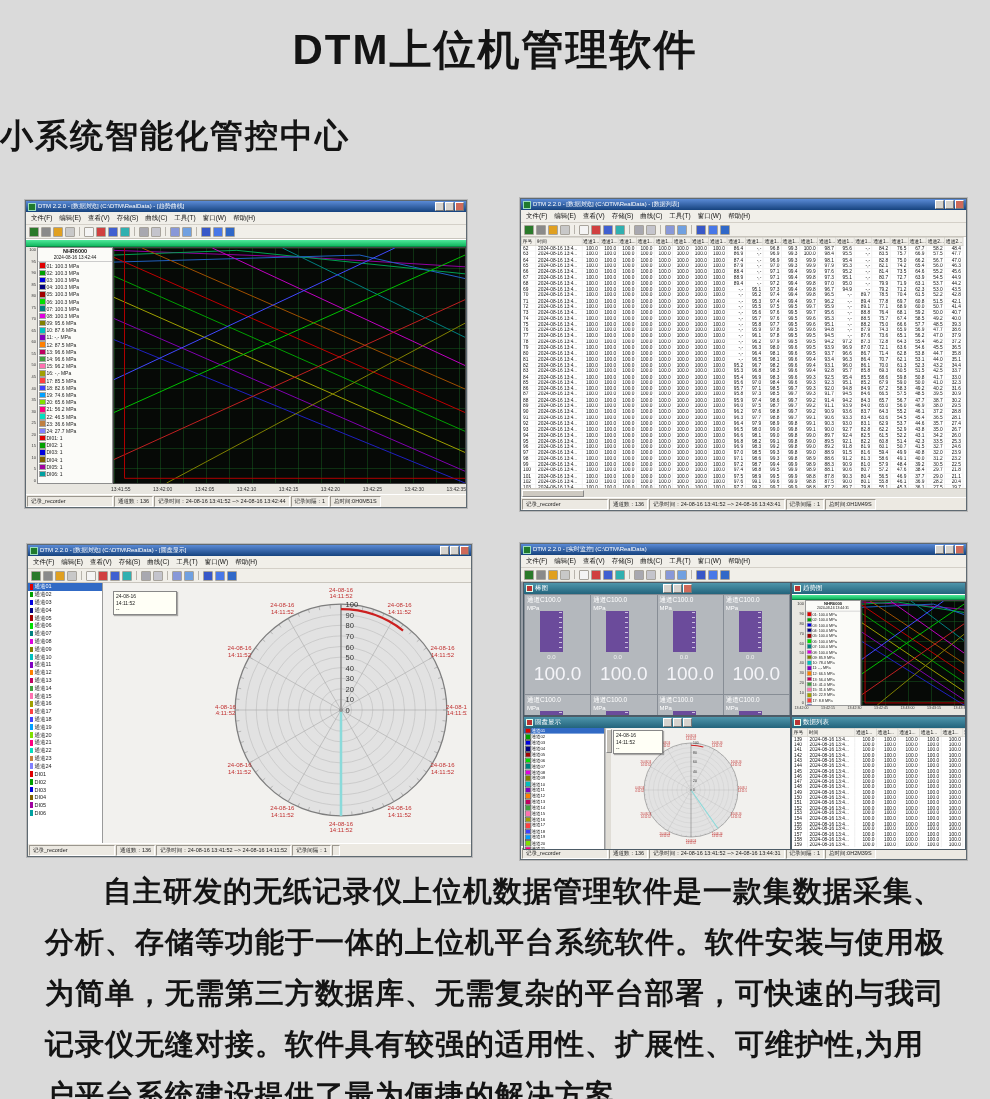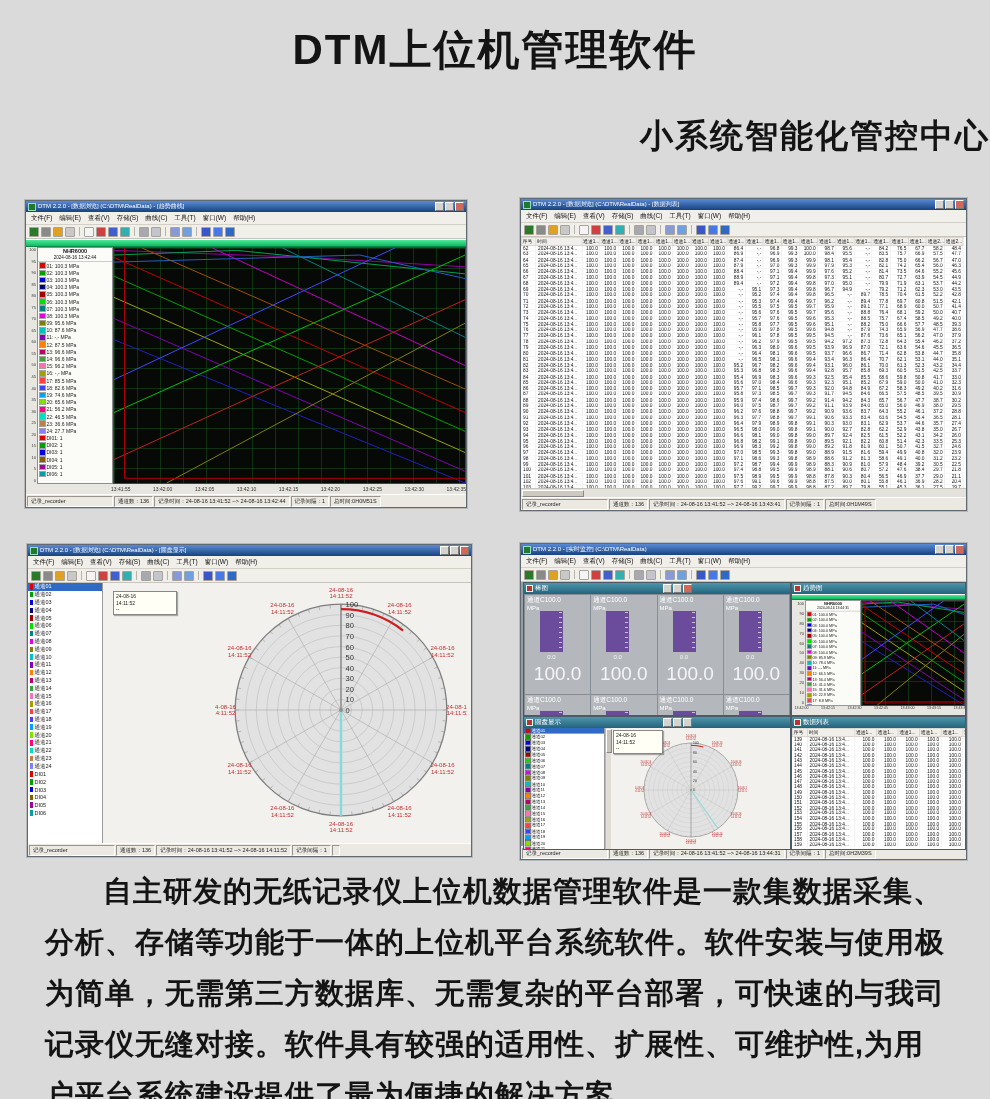--- a/index.html
+++ b/index.html
@@ -1,20 +1,20 @@
 <!DOCTYPE html>
 <html><head>
 <meta charset="utf-8">
 <style>
   html,body{margin:0;padding:0;}
   body{width:990px;height:1099px;position:relative;overflow:hidden;background:#dadada;
        font-family:"Liberation Sans",sans-serif;color:#141414;}
   .page-title{position:absolute;top:22px;left:0;width:990px;text-align:center;
        font-size:42px;font-weight:700;letter-spacing:2px;margin:0;}
-  .page-subtitle{position:absolute;top:114px;left:0;width:990px;text-align:right;
+  .page-subtitle{position:absolute;top:114px;left:0;width:990px;text-align:left;
        font-size:33px;font-weight:700;letter-spacing:2px;margin:0;}
   .desc{position:absolute;left:45px;top:866px;width:900px;margin:0;font-size:29px;
        line-height:1.76;font-weight:600;text-indent:2em;letter-spacing:1px;}
 
   
   .win{position:absolute;background:#ece9e2;border:1px solid #5f6a72;box-shadow:0 0 0 1px #b8b8b8;
        display:flex;flex-direction:column;overflow:hidden;}
   .titlebar{height:11px;flex:none;background:linear-gradient(#5a8ad6,#16437e);display:flex;
        align-items:center;padding:0 2px;gap:2px;}
   .tb-ico{width:6px;height:6px;background:#1f7a2d;border:1px solid #9db;flex:none;}

